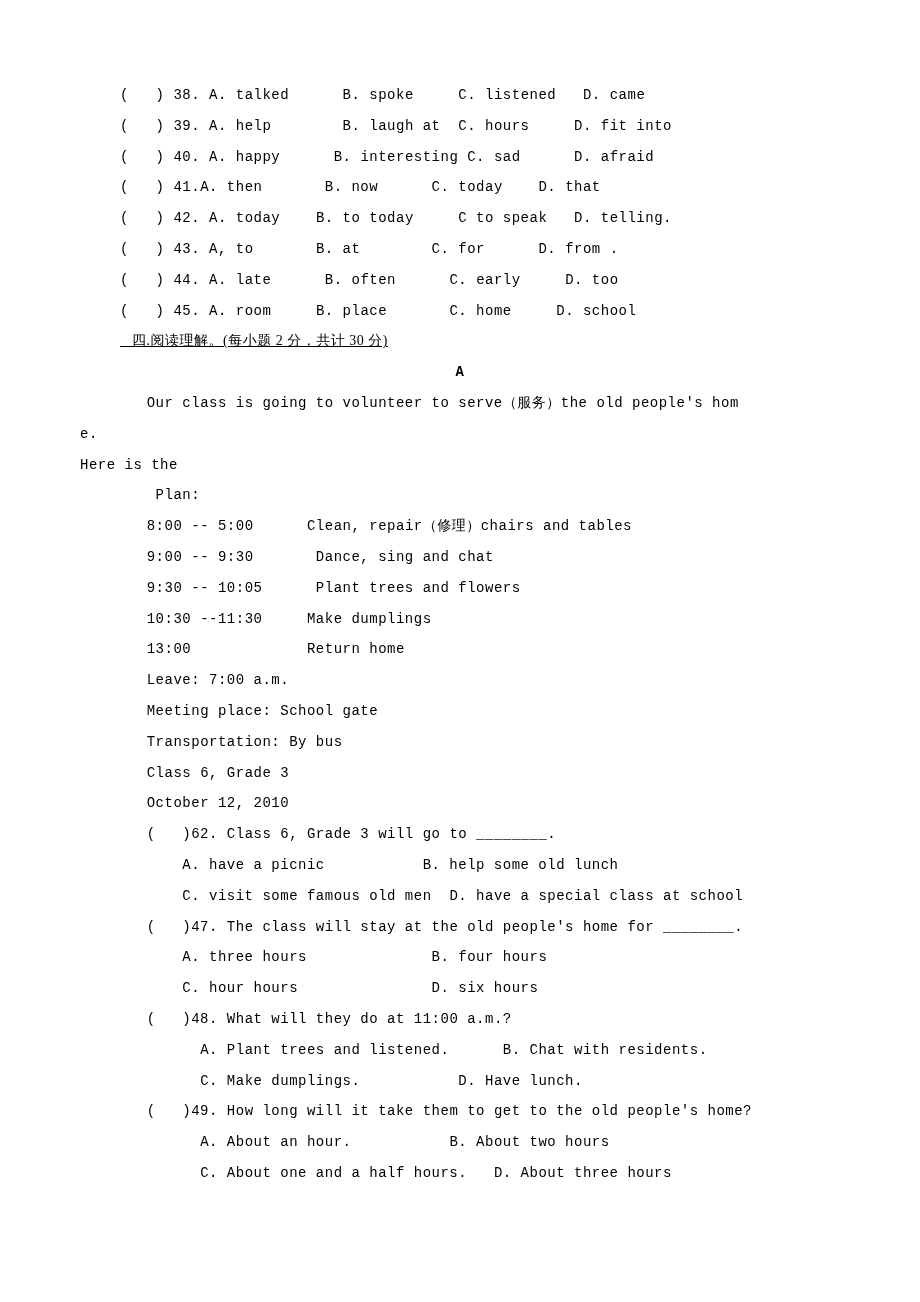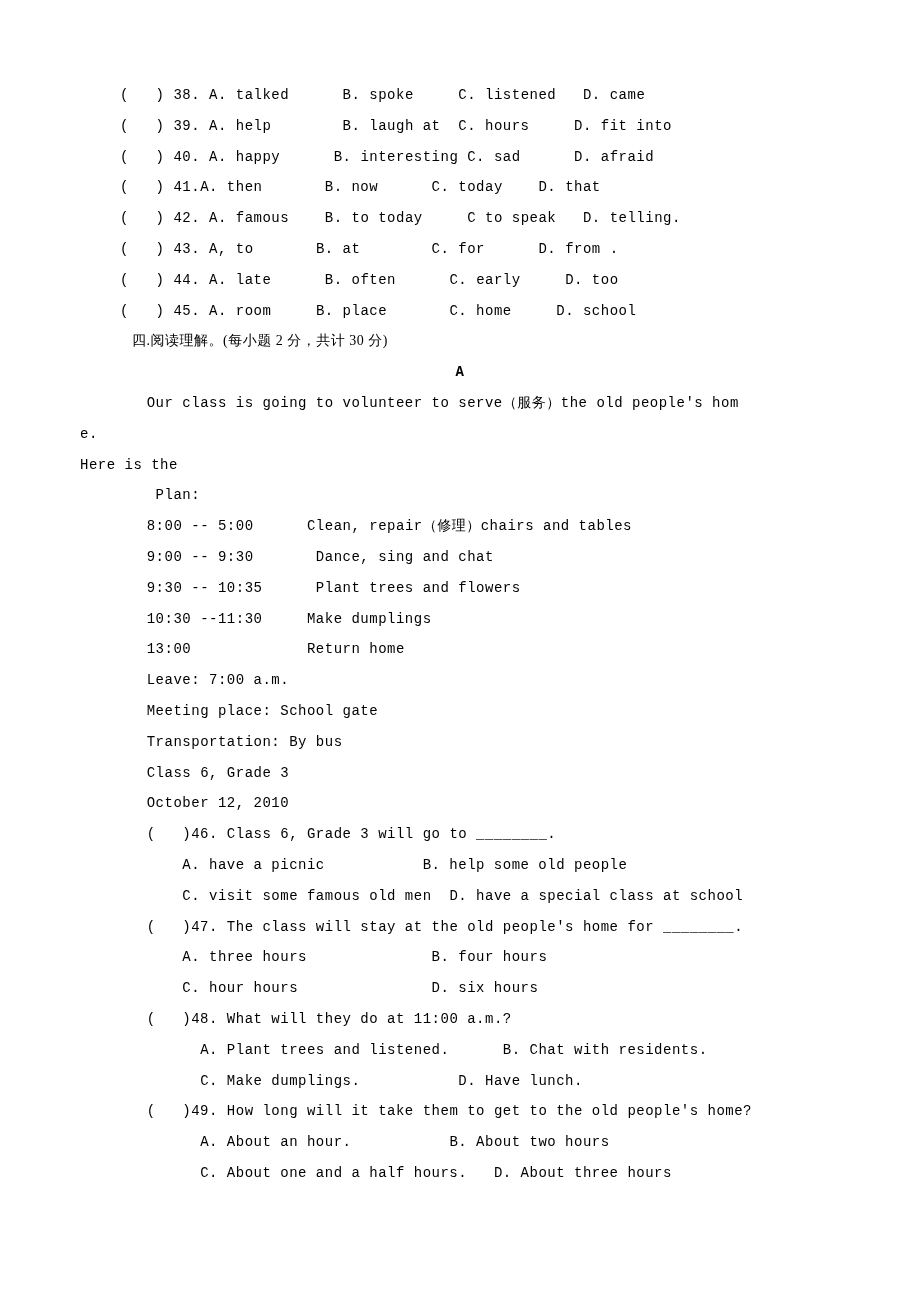--- a/index.html
+++ b/index.html
@@ -16,53 +16,54 @@
     .line {
       white-space: pre;
       letter-spacing: 0.5px;
     }
     .section-header {
       text-align: center;
       font-weight: bold;
     }
     .zh {
       font-family: "SimSun", serif;
+      text-decoration: underline;
     }
   </style>
 </head>
 <body>
 
 <div class="line">(   ) <span>38</span>. <span>A. talked</span>      <span>B. spoke</span>     <span>C. listened</span>   <span>D. came</span></div>
 <div class="line">(   ) <span>39</span>. <span>A. help</span>        <span>B. laugh at</span>  <span>C. hours</span>     <span>D. fit into</span></div>
 <div class="line">(   ) <span>40</span>. <span>A. happy</span>      <span>B. interesting</span> <span>C. sad</span>      <span>D. afraid</span></div>
 <div class="line">(   ) <span>41</span>.<span>A. then</span>       <span>B. now</span>      <span>C. today</span>    <span>D. that</span></div>
-<div class="line">(   ) <span>42</span>. <span>A. famous</span>    <span>B. to today</span>     <span>C to speak</span>   <span>D. telling.</span></div>
+<div class="line">(   ) <span>42</span>. <span>A. today</span>    <span>B. to today</span>     <span>C to speak</span>   <span>D. telling.</span></div>
 <div class="line">(   ) <span>43</span>. <span>A, to</span>       <span>B. at</span>        <span>C. for</span>      <span>D. from .</span></div>
 <div class="line">(   ) <span>44</span>. <span>A. late</span>      <span>B. often</span>      <span>C. early</span>     <span>D. too</span></div>
 <div class="line">(   ) <span>45</span>. <span>A. room</span>     <span>B. place</span>       <span>C. home</span>     <span>D. school</span></div>
 
 <div class="line zh">   <span>四.阅读理解。(每小题 2 分，共计 30 分)</span></div>
 <div class="line section-header"><span>A</span></div>
 <div class="line">   <span>Our class is going to volunteer to serve（服务）the old people's hom</span></div>
 <div class="line" style="margin-left:-40px"><span>e.</span></div>
 <div class="line" style="margin-left:-40px"><span>Here is the</span></div>
 <div class="line">    <span>Plan:</span></div>
 <div class="line">   <span>8:00 -- 5:00</span>      <span>Clean, repair（修理）chairs and tables</span></div>
 <div class="line">   <span>9:00 -- 9:30</span>       <span>Dance, sing and chat</span></div>
-<div class="line">   <span>9:30 -- 10:35</span>      <span>Plant trees and flowers</span></div>
+<div class="line">   <span>9:30 -- 10:05</span>      <span>Plant trees and flowers</span></div>
 <div class="line">   <span>10:30 --11:30</span>     <span>Make dumplings</span></div>
 <div class="line">   <span>13:00</span>             <span>Return home</span></div>
 <div class="line">   <span>Leave: 7:00 a.m.</span></div>
 <div class="line">   <span>Meeting place: School gate</span></div>
 <div class="line">   <span>Transportation: By bus</span></div>
 <div class="line">   <span>Class 6, Grade 3</span></div>
 <div class="line">   <span>October 12, 2010</span></div>
 
-<div class="line">   (   )<span>46</span>. <span>Class 6, Grade 3 will go to ________.</span></div>
-<div class="line">       <span>A. have a picnic</span>           <span>B. help some old people</span></div>
+<div class="line">   (   )<span>62</span>. <span>Class 6, Grade 3 will go to ________.</span></div>
+<div class="line">       <span>A. have a picnic</span>           <span>B. help some old lunch</span></div>
 <div class="line">       <span>C. visit some famous old men</span>  <span>D. have a special class at school</span></div>
 
 <div class="line">   (   )<span>47</span>. <span>The class will stay at the old people's home for ________.</span></div>
 <div class="line">       <span>A. three hours</span>              <span>B. four hours</span></div>
 <div class="line">       <span>C. hour hours</span>               <span>D. six hours</span></div>
 
 <div class="line">   (   )<span>48</span>. <span>What will they do at 11:00 a.m.?</span></div>
 <div class="line">         <span>A. Plant trees and listened.</span>      <span>B. Chat with residents.</span></div>
 <div class="line">         <span>C. Make dumplings.</span>           <span>D. Have lunch.</span></div>
 

